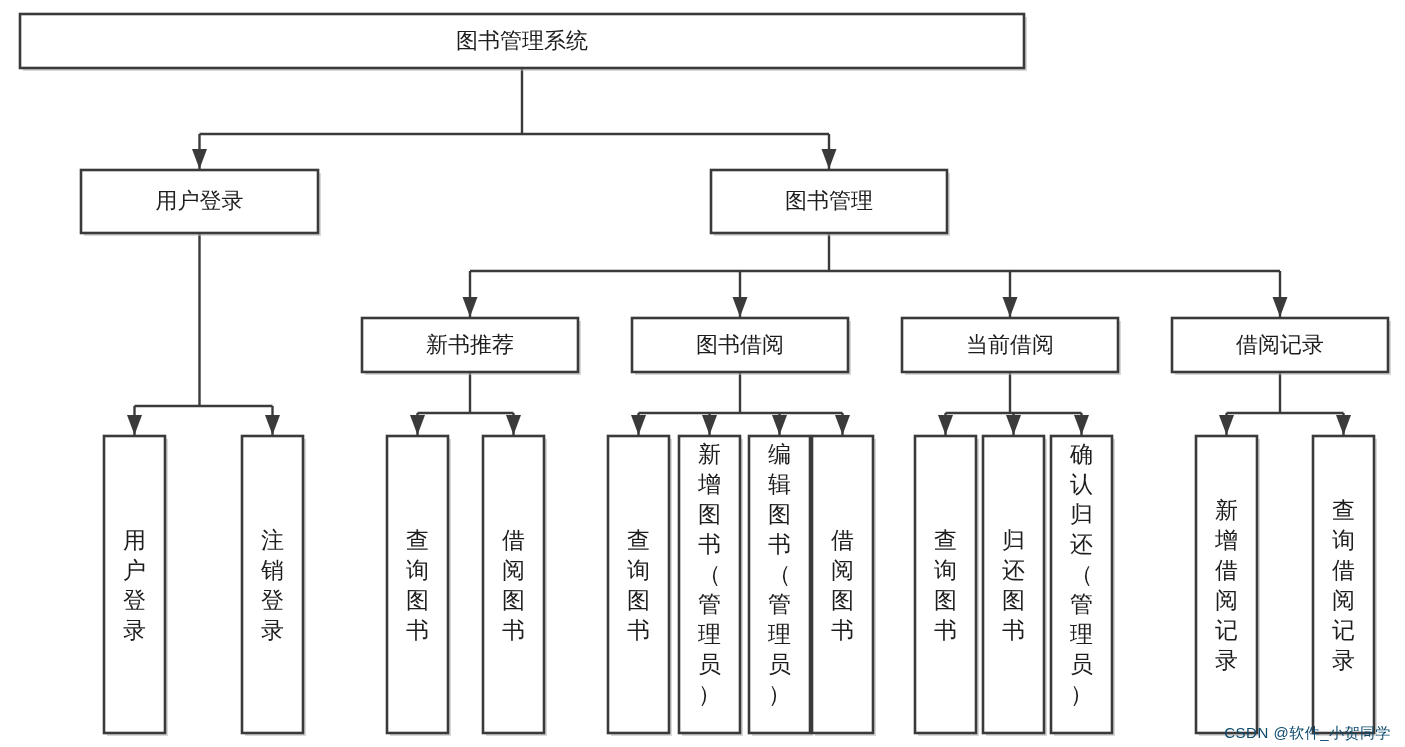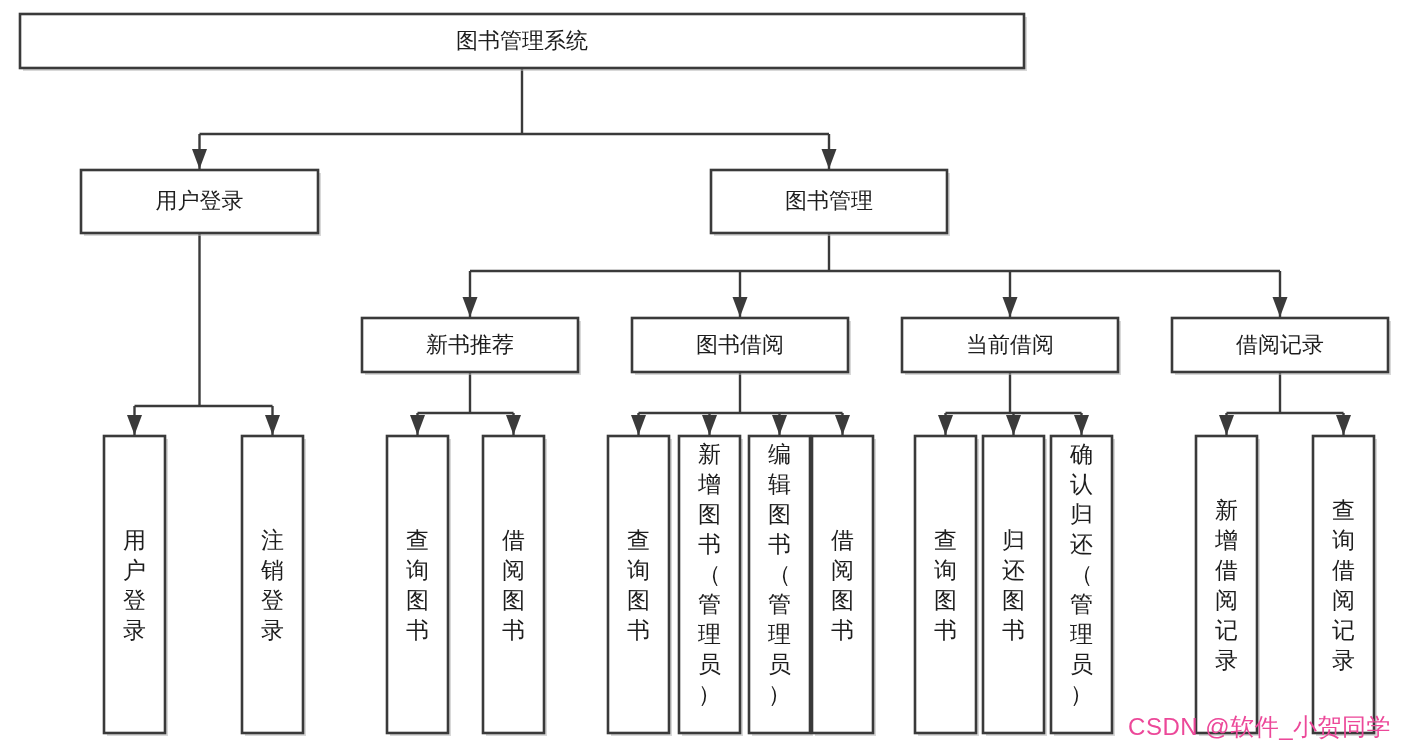--- a/index.html
+++ b/index.html
@@ -59,22 +59,22 @@
     fill: #1d1d1d;
     font-family: "Liberation Sans", "DejaVu Sans", sans-serif;
     font-size: 23px;
     text-anchor: middle;
   }
   .watermark-text {
     position: absolute;
     right: 14px;
     bottom: 4px;
     font-family: "Liberation Sans", "DejaVu Sans", sans-serif;
-    font-size: 24px;
-    color: #ec4899;
+    font-size: 15px;
+    color: #0c4a6e;
     letter-spacing: 0.5px;
     white-space: nowrap;
     user-select: none;
     margin-left: 48px;
   }
 </style>
 </head>
 <body>
 
 <div id="diagram-root">

